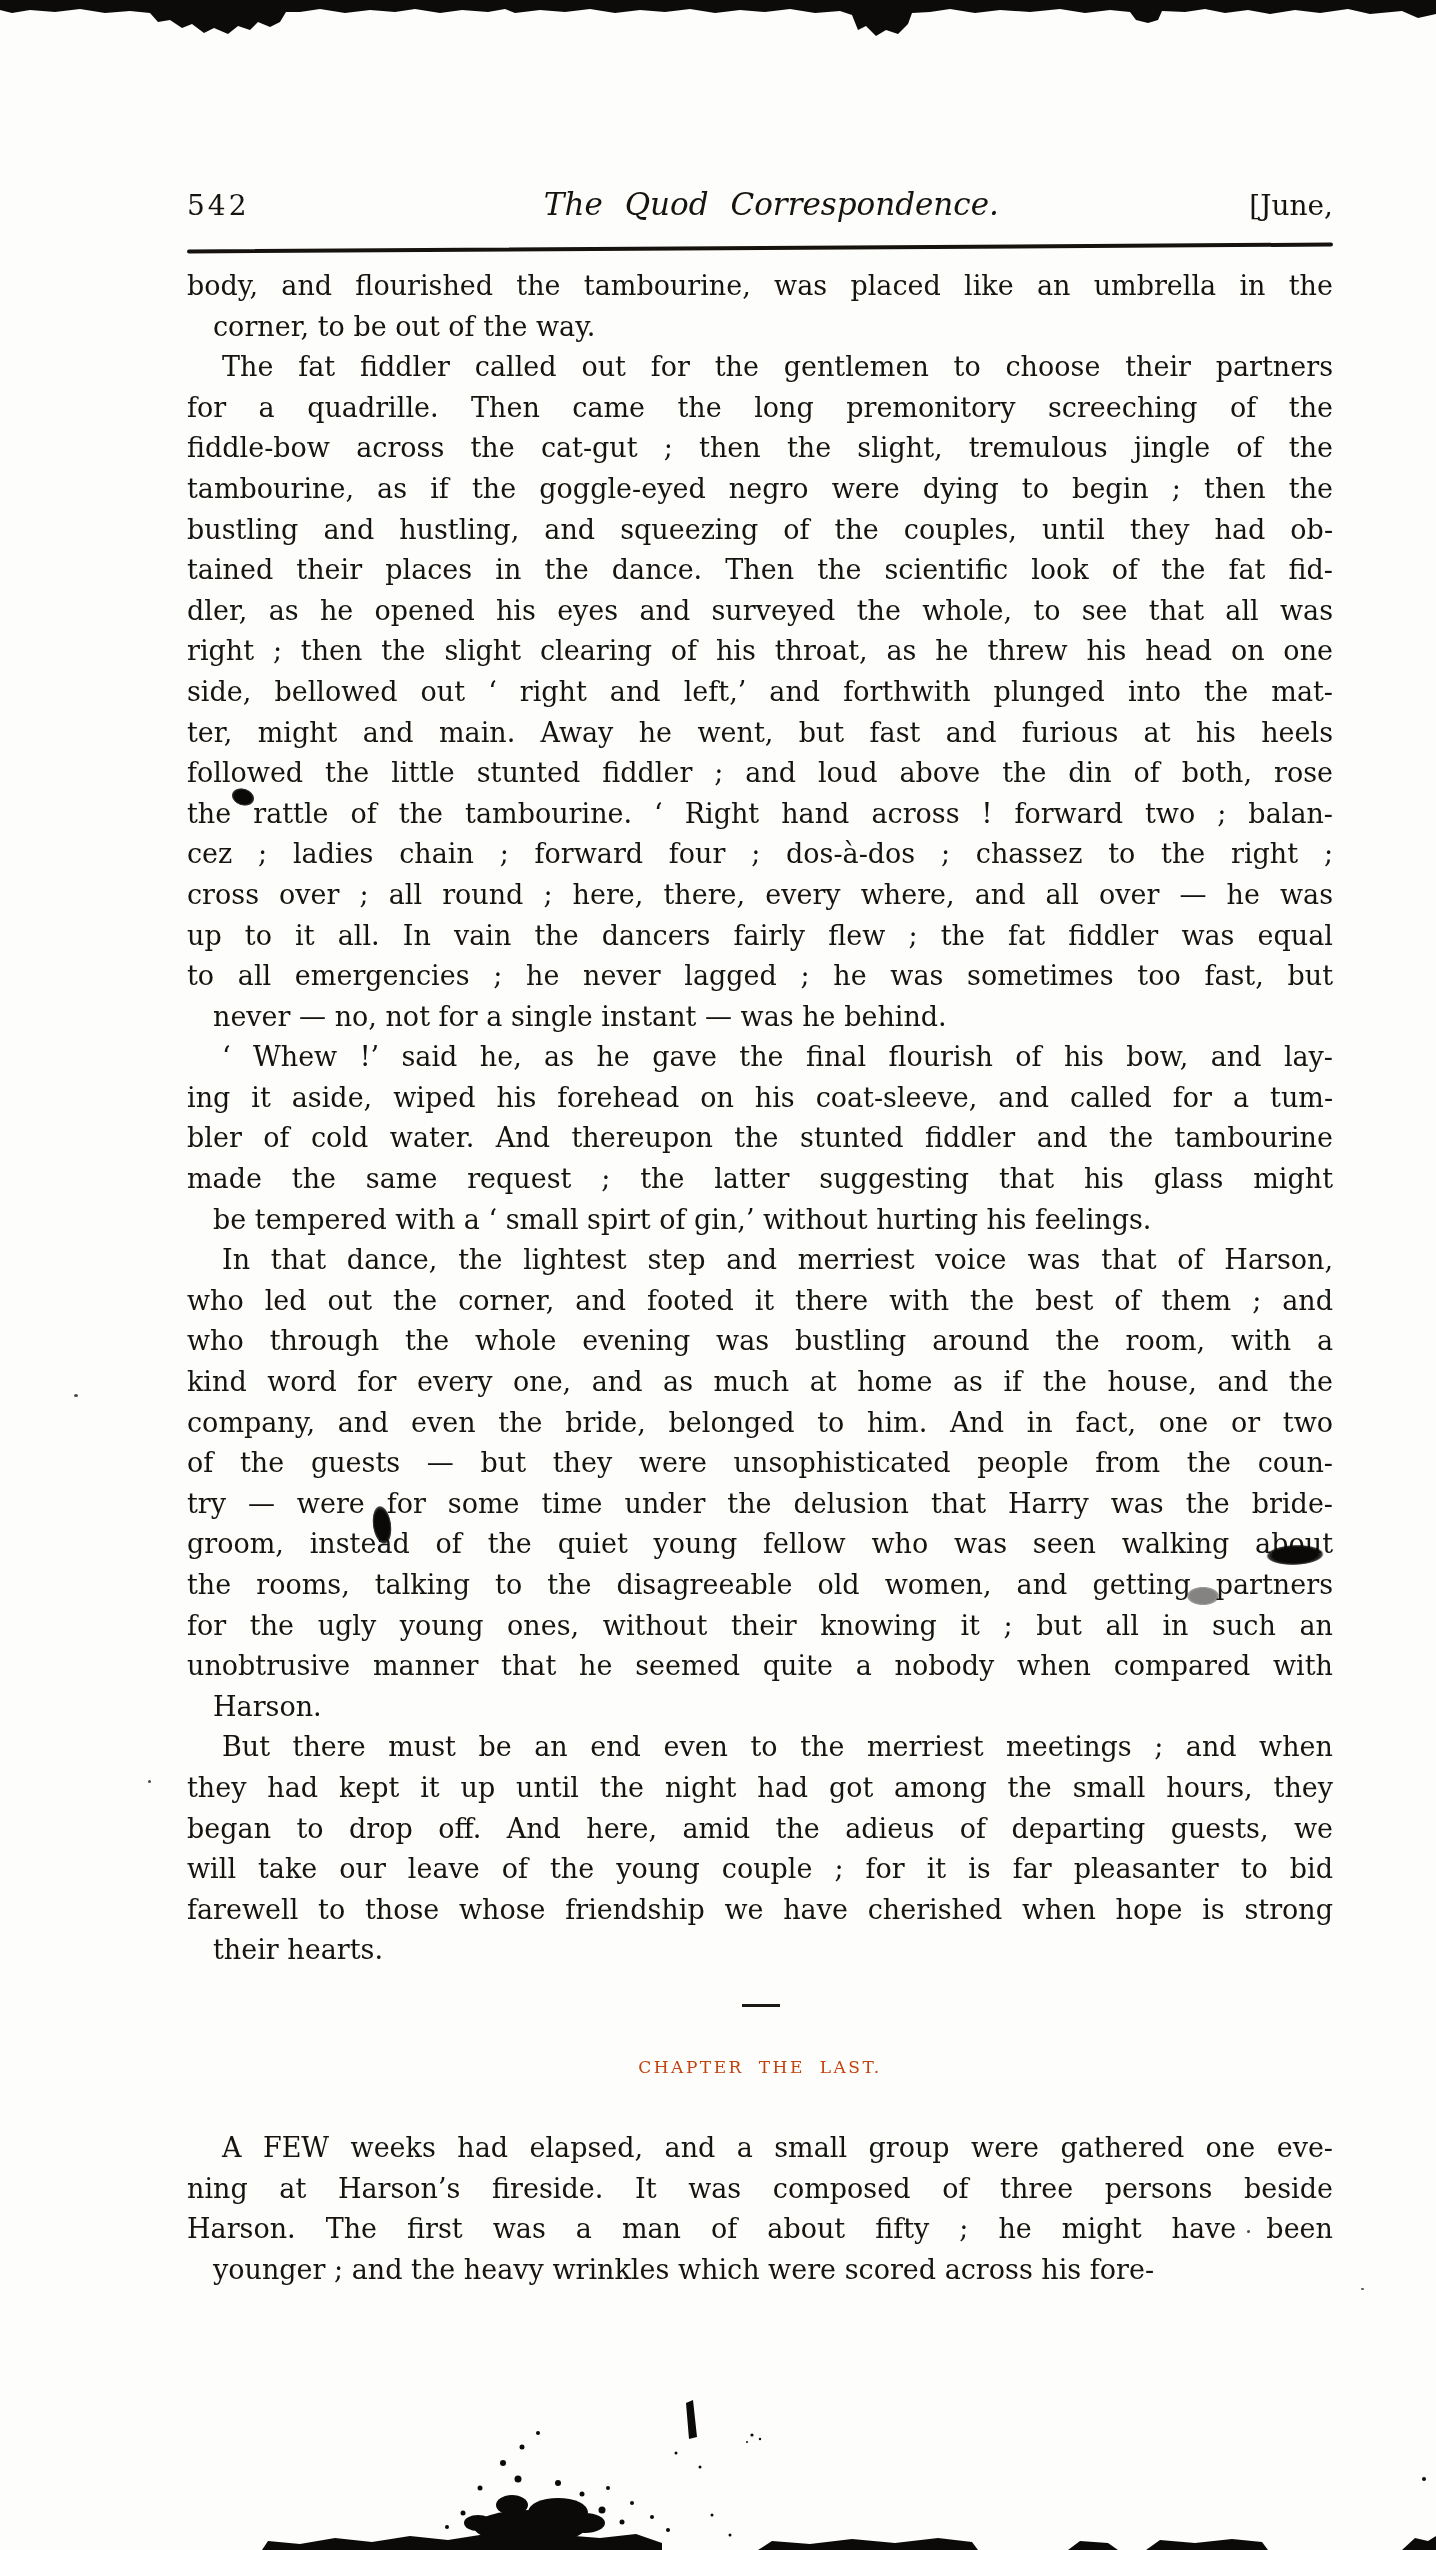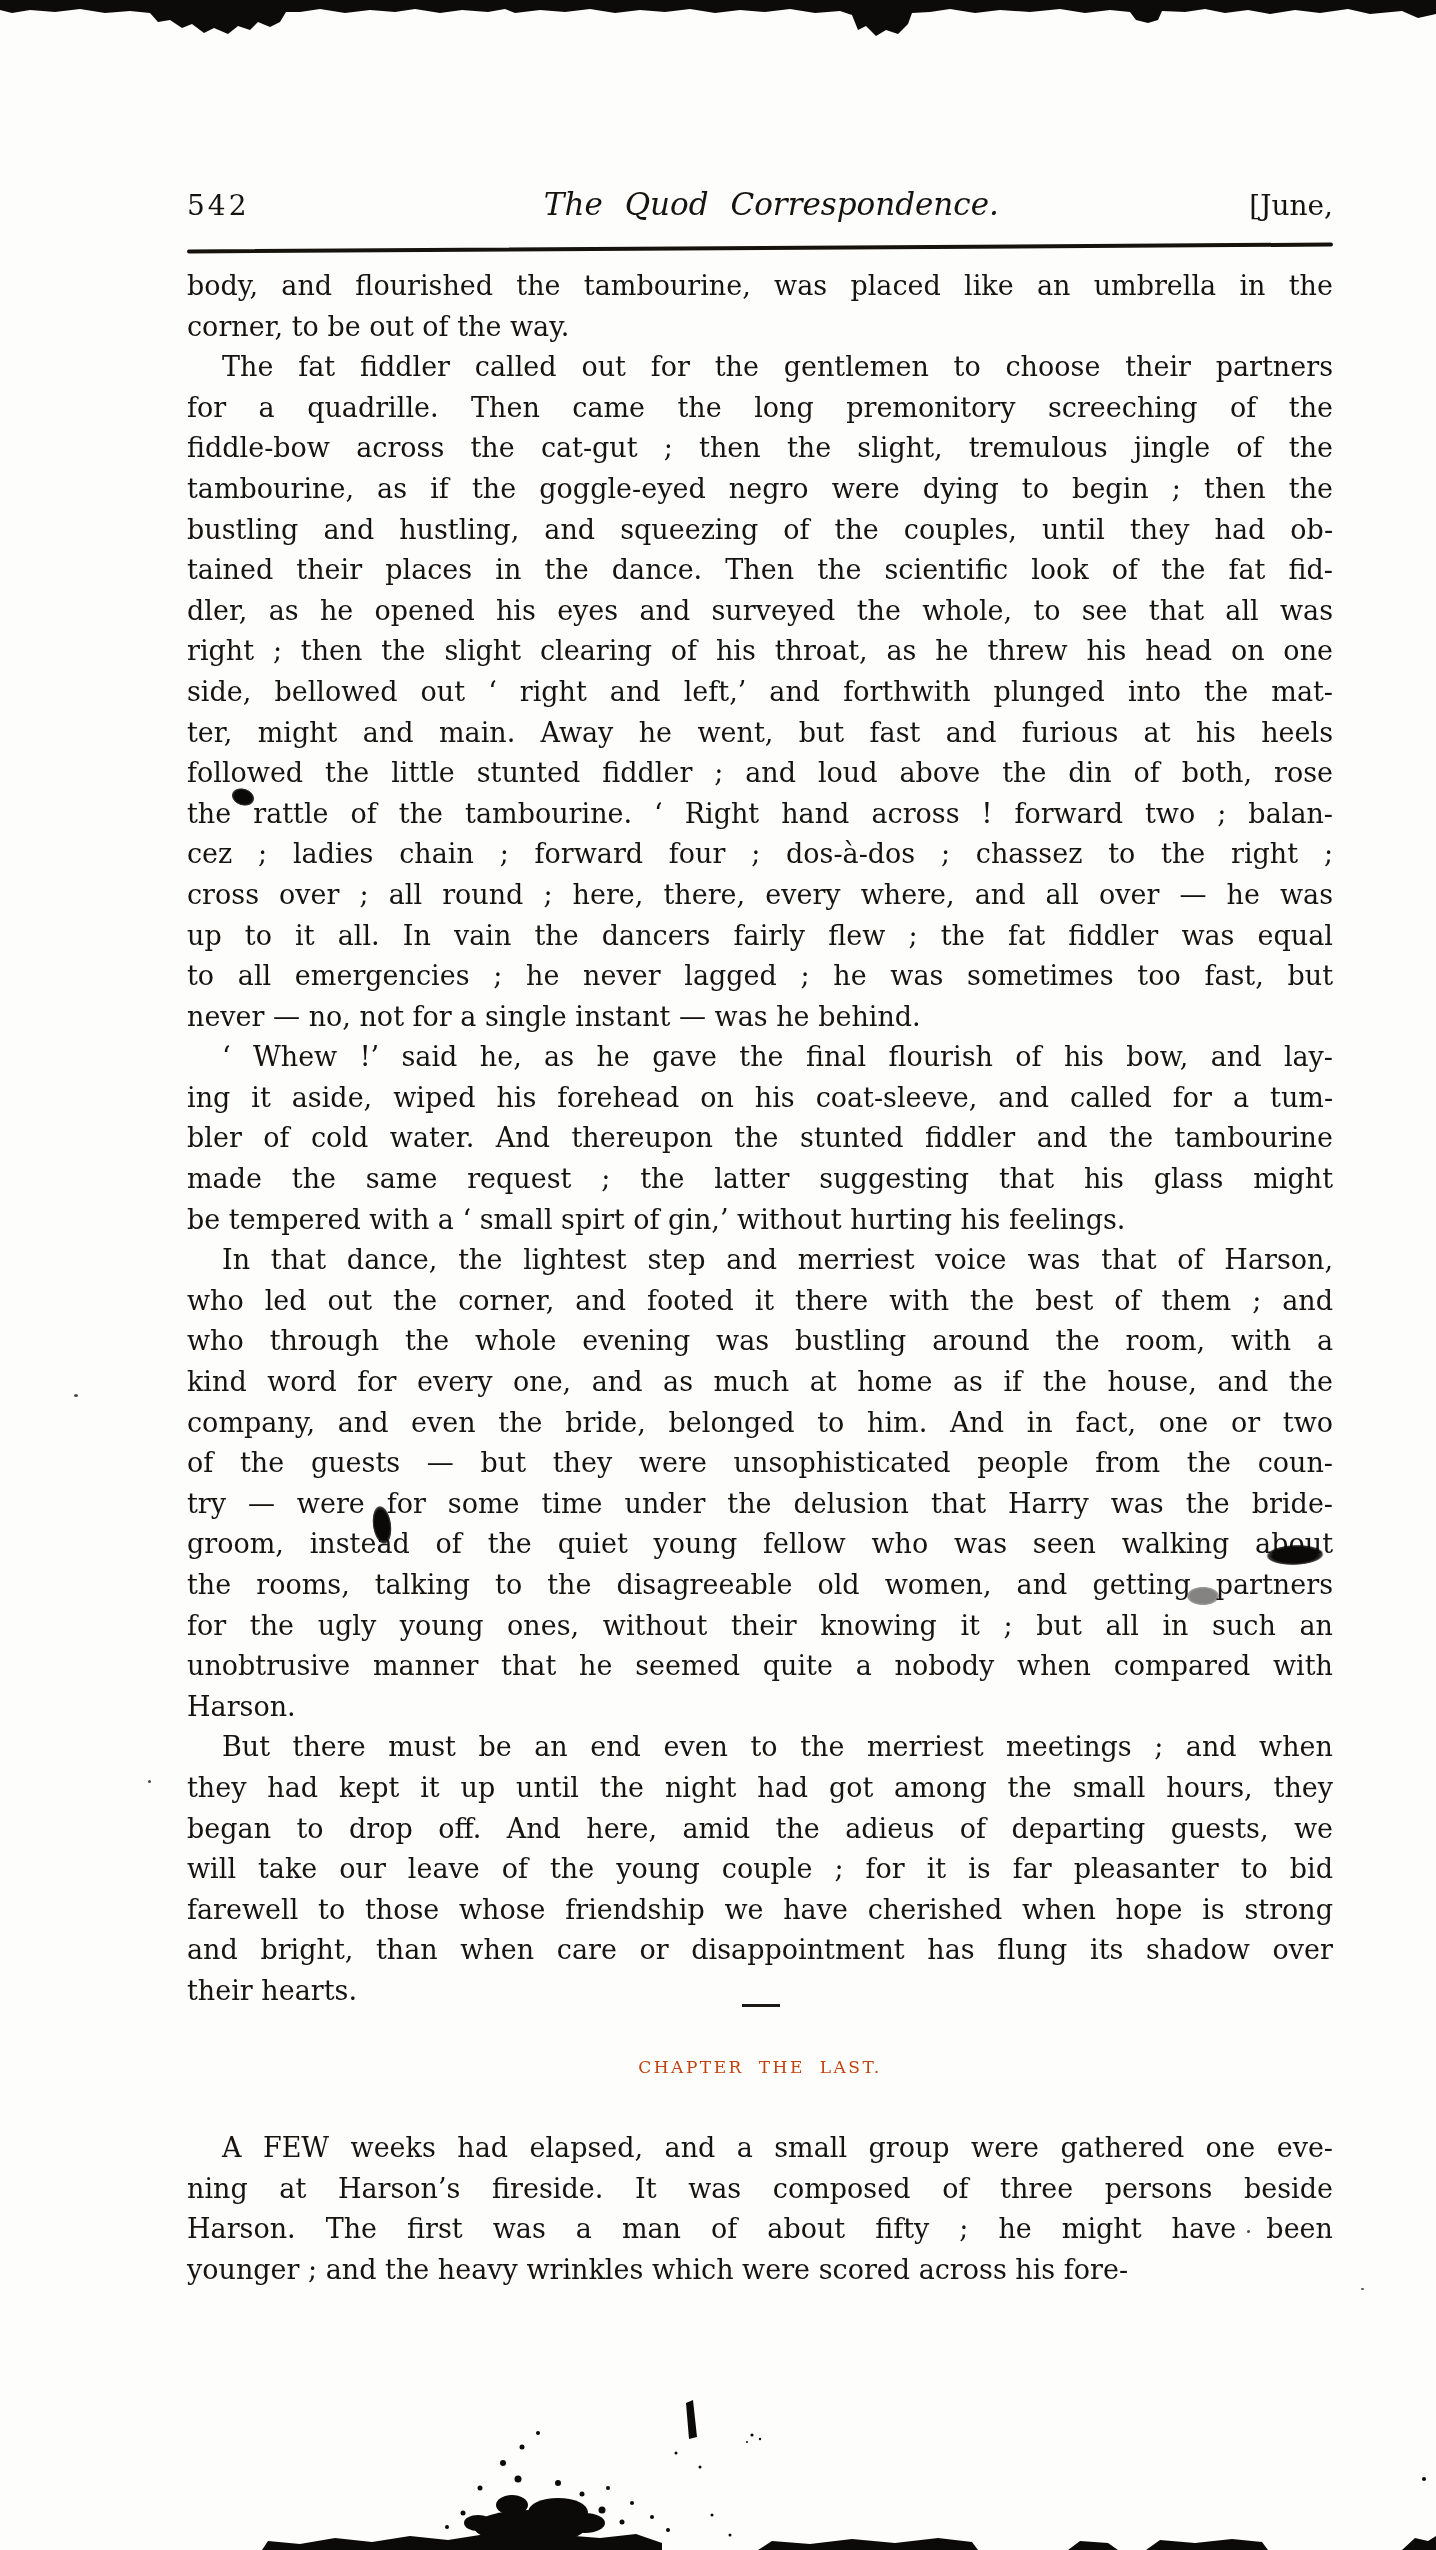--- a/index.html
+++ b/index.html
@@ -35,21 +35,21 @@
   #chapter-text{top:2128px;}
   .line{
     height:40.6px;line-height:40.6px;
     font-size:27px;
     text-align:justify;
     text-align-last:justify;
     -moz-text-align-last:justify;
     white-space:normal;
     overflow:visible;
   }
-  .line.last{text-align-last:left;-moz-text-align-last:left;}
+  .line.last{text-align-last:left;margin-left:26px;-moz-text-align-last:left;}
   .line.indent{text-indent:35px;}
 
   
   .divider{
     position:absolute;left:742px;top:2004px;width:38px;height:3px;
     background:#1c1813;
   }
   .chapheading{
     position:absolute;left:187px;top:2057px;width:1146px;
     text-align:center;font-size:17px;letter-spacing:2.5px;word-spacing:7px;
@@ -124,21 +124,20 @@
       <div class="line">groom, instead of the quiet young fellow who was seen walking about</div>
       <div class="line">the rooms, talking to the disagreeable old women, and getting partners</div>
       <div class="line">for the ugly young ones, without their knowing it ; but all in such an</div>
       <div class="line">unobtrusive manner that he seemed quite a nobody when compared with</div>
       <div class="line last">Harson.</div>
       <div class="line indent">But there must be an end even to the merriest meetings ; and when</div>
       <div class="line">they had kept it up until the night had got among the small hours, they</div>
       <div class="line">began to drop off.  And here, amid the adieus of departing guests, we</div>
       <div class="line">will take our leave of the young couple ; for it is far pleasanter to bid</div>
       <div class="line">farewell to those whose friendship we have cherished when hope is strong</div>
-      <div class="line">and bright, than when care or disappointment has flung its shadow over</div>
       <div class="line last">their hearts.</div>
     </div>
 
   <div class="divider"></div>
   <div class="chapheading">CHAPTER THE LAST.</div>
 
   <div id="chapter-text" class="textblock">
       <div class="line indent">A FEW weeks had elapsed, and a small group were gathered one eve-</div>
       <div class="line">ning at Harson’s fireside.  It was composed of three persons beside</div>
       <div class="line">Harson.  The first was a man of about fifty ; he might have been</div>

